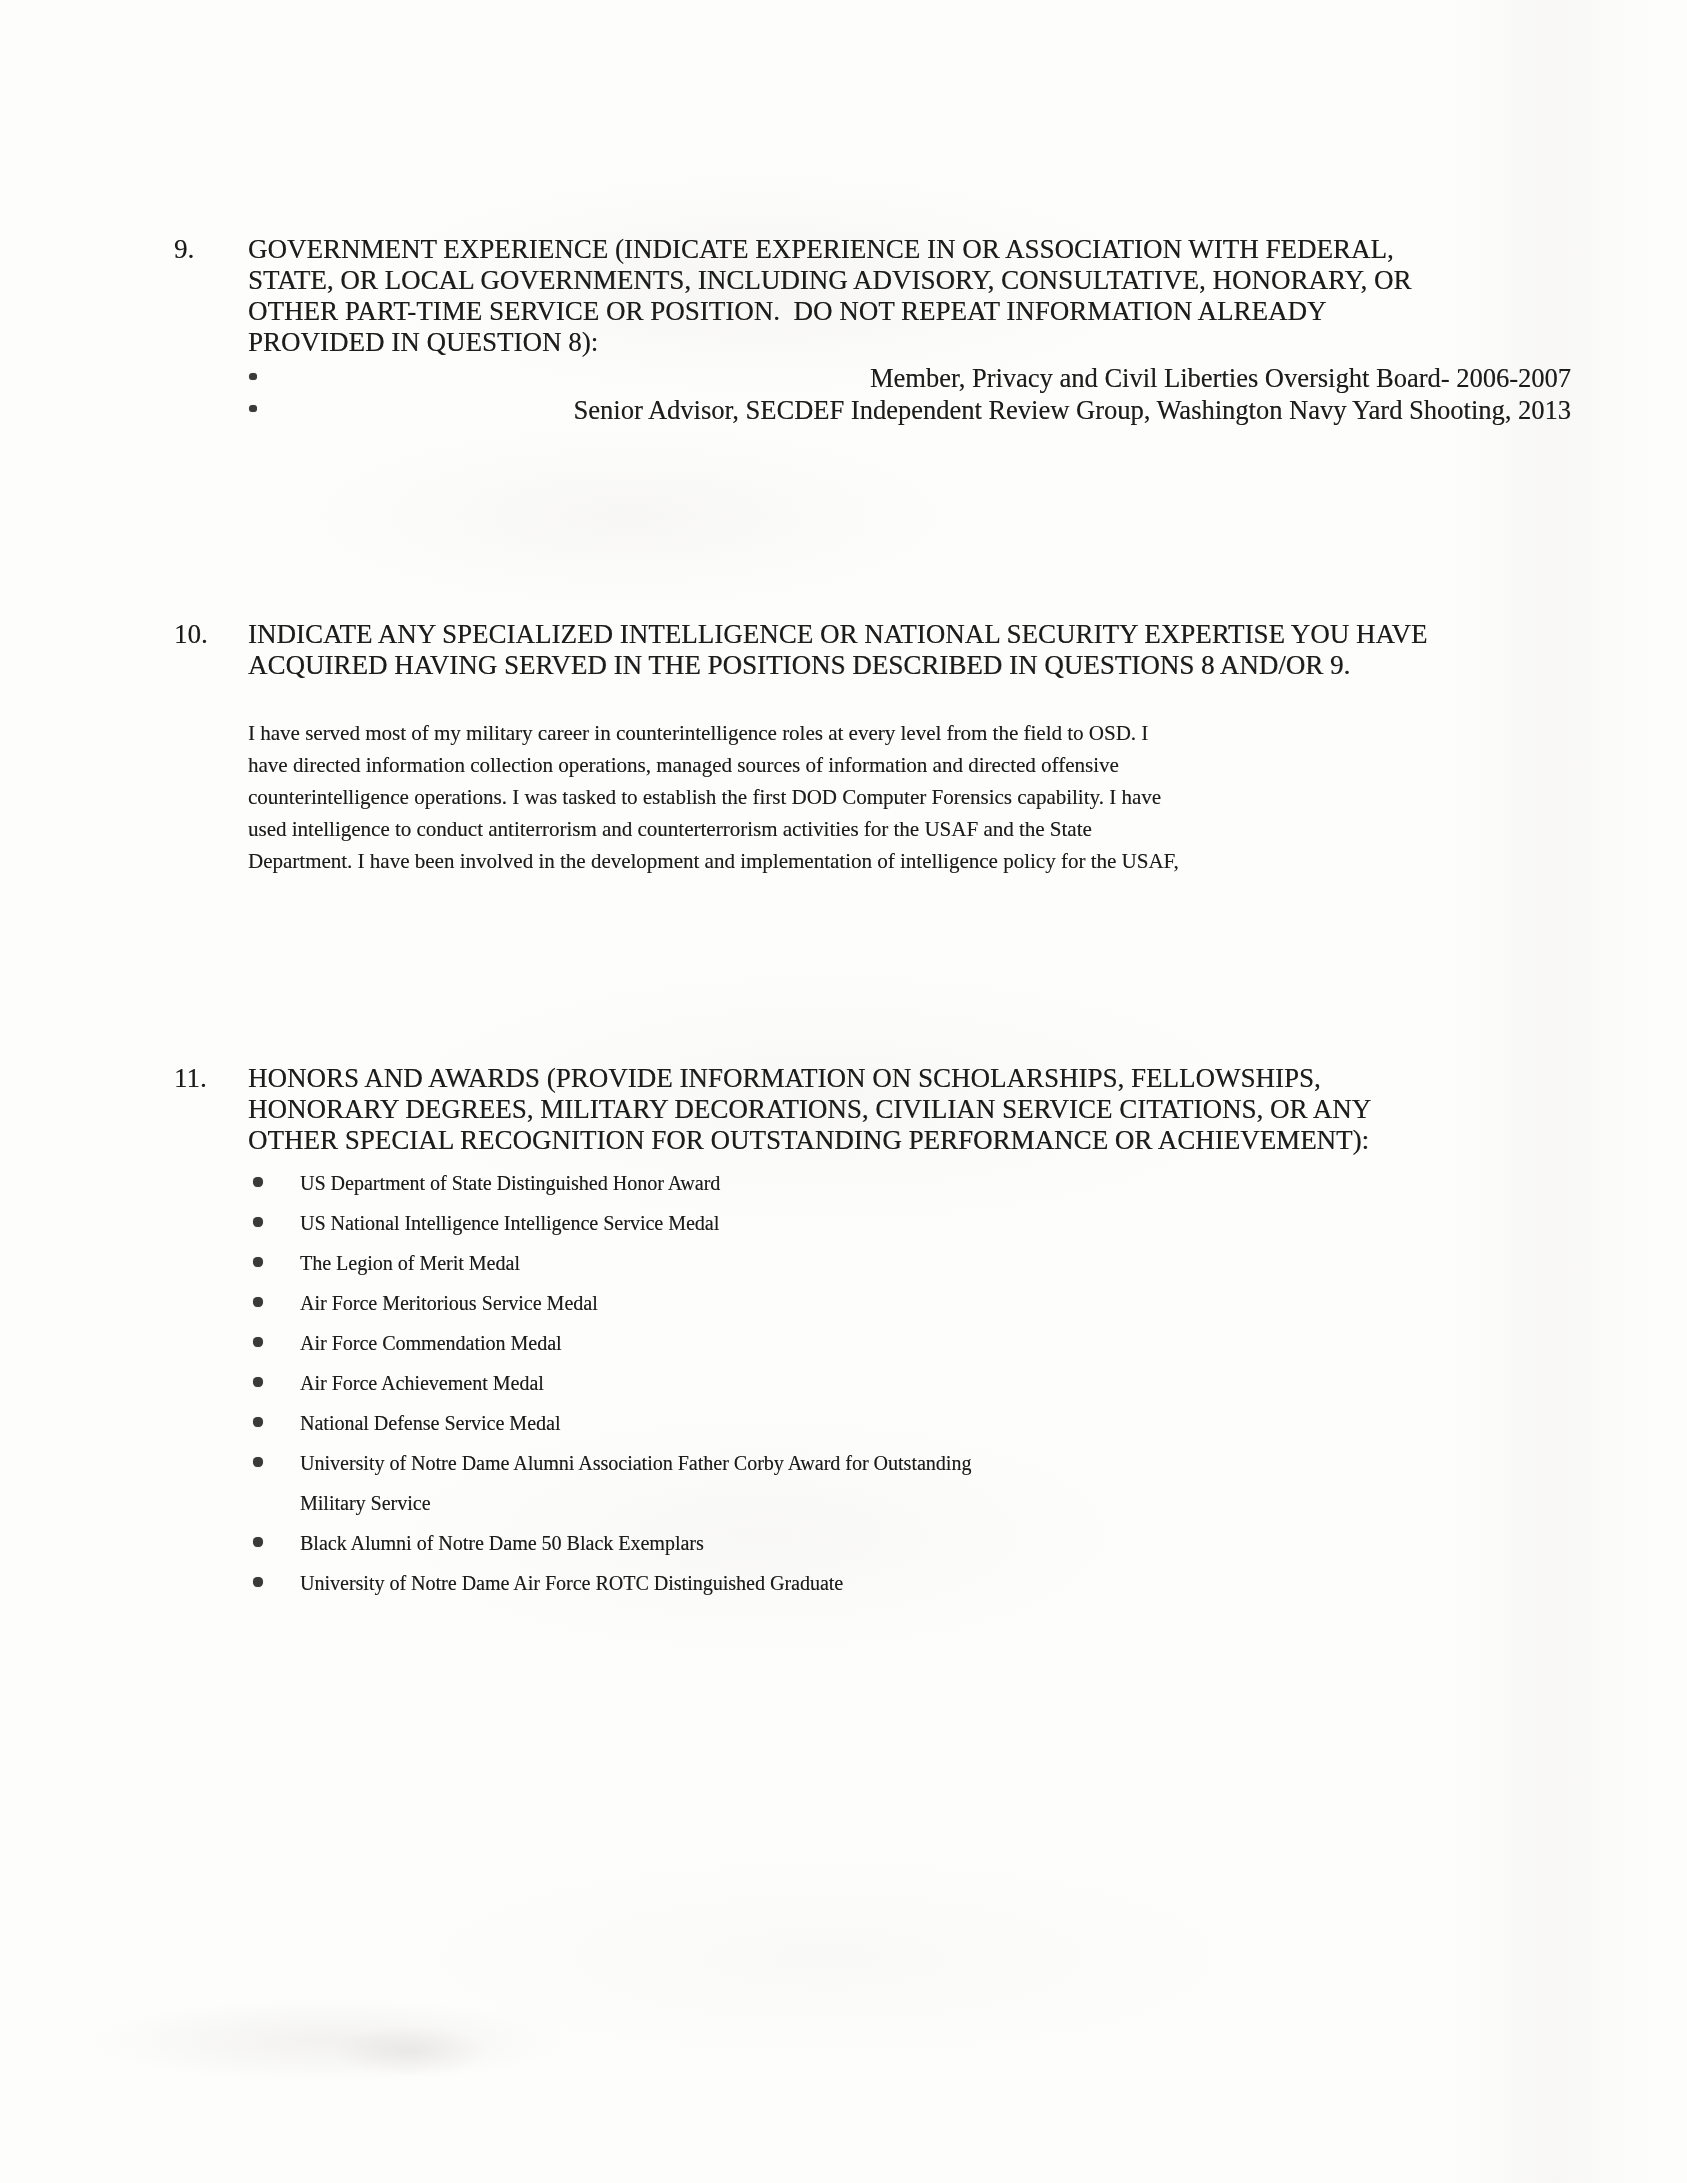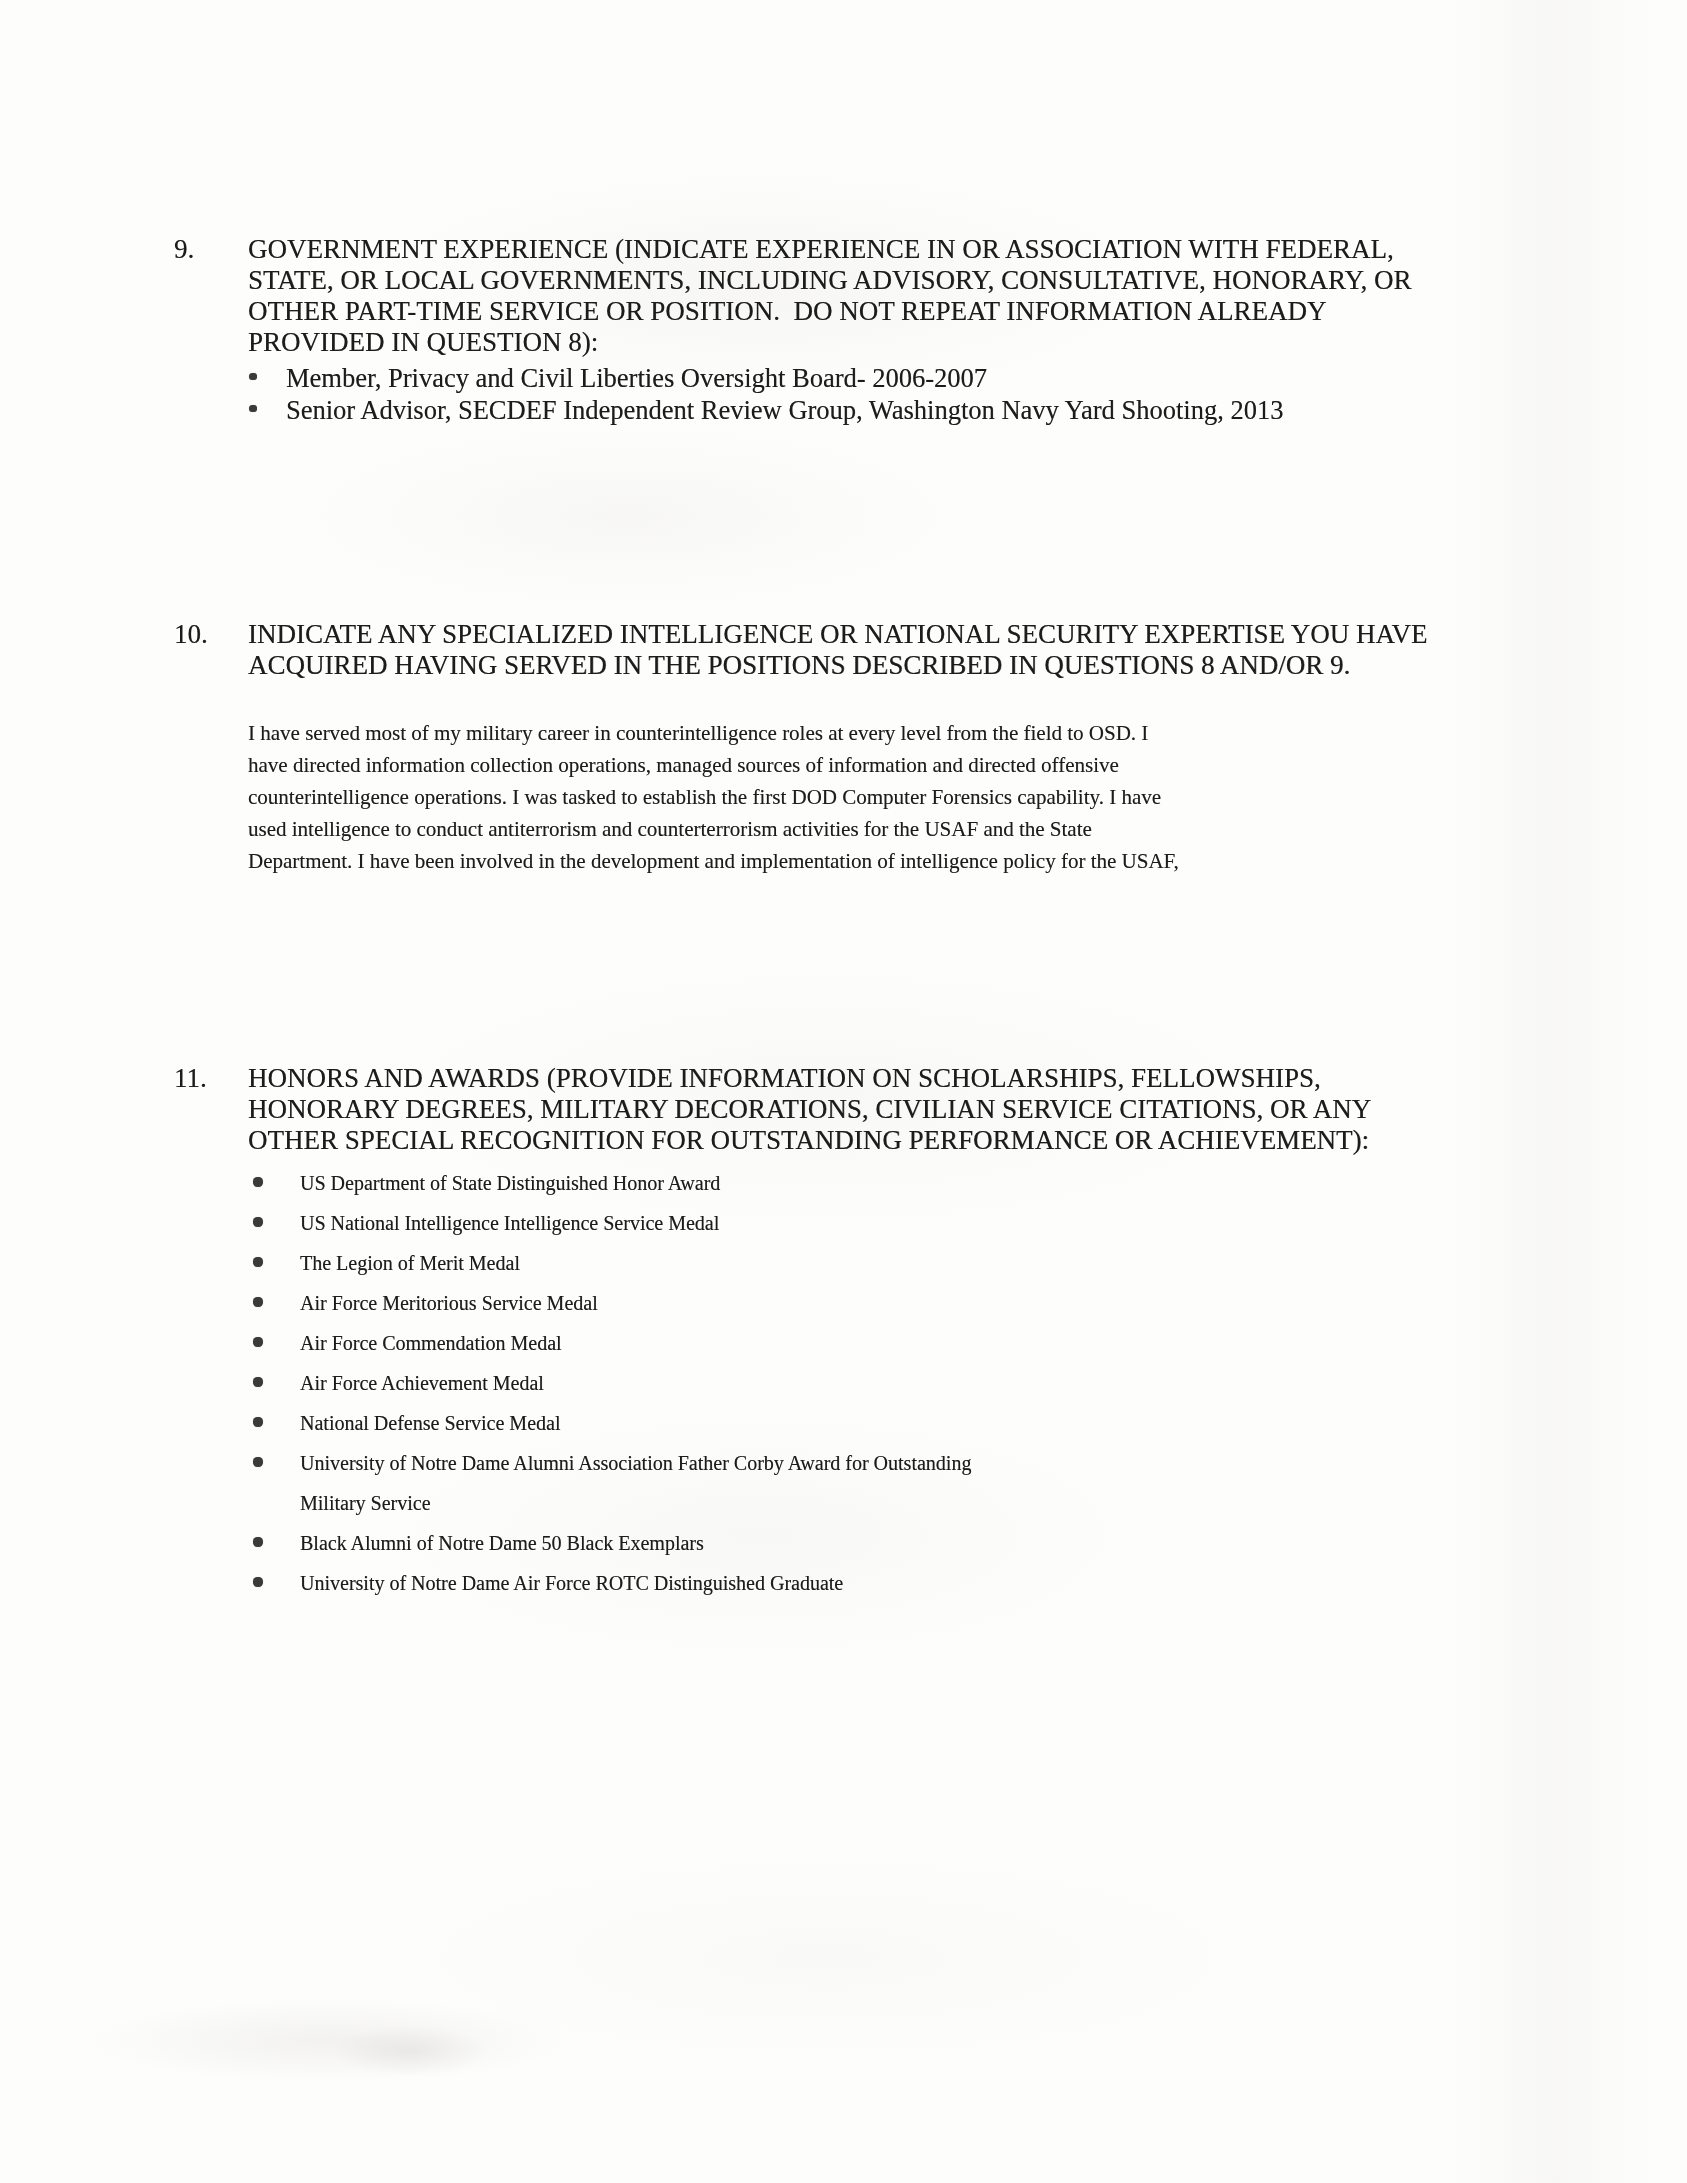--- a/index.html
+++ b/index.html
@@ -41,21 +41,21 @@
   .answer .tline{white-space:pre;text-shadow:0.2px 0 0 rgba(30,30,30,0.45);}
   .bullets{position:relative;}
   .brow{position:relative;}
   .bdot{
     position:absolute;border-radius:50%;
     background:var(--bullet);
     box-shadow:0 0 0.7px rgba(40,40,40,0.6);
   }
   .btxt .tline{white-space:pre;}
   
-  .b9 .brow{min-height:32px;}
+  .b9 .brow{min-height:32px;text-align:right;}
   .b9 .bdot{left:1.3px;top:11.2px;width:7.3px;height:7.3px;}
   .b9 .btxt{margin-left:38px;font-size:26.5px;line-height:32px;}
   .b9 .btxt .tline{text-shadow:0.2px 0 0 rgba(30,30,30,0.5);}
   
   .b11 .brow{min-height:40px;}
   .b11 .bdot{left:5.3px;top:14px;width:9.3px;height:9.3px;}
   .b11 .btxt{margin-left:52px;font-size:20px;line-height:40px;}
   .b11 .btxt .tline{text-shadow:0.2px 0 0 rgba(28,28,28,0.5);}
   
   #q9{top:234px;}

